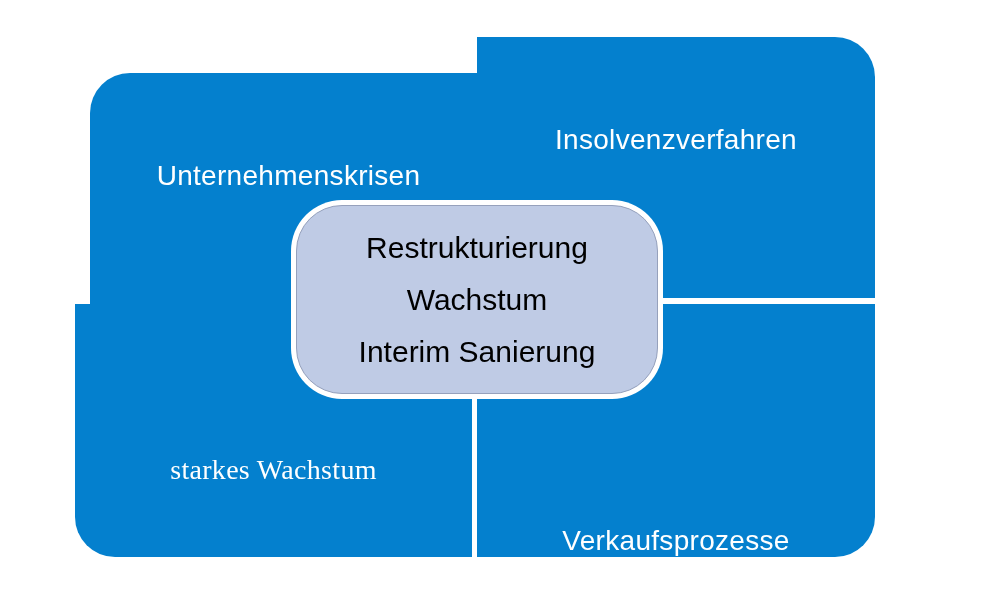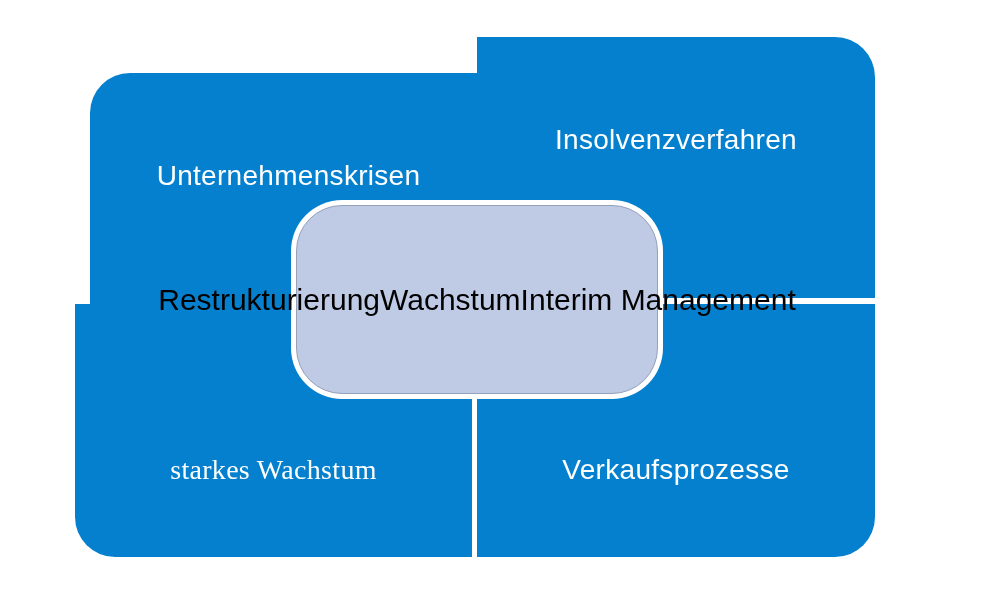--- a/index.html
+++ b/index.html
@@ -54,30 +54,32 @@
     width: 397px; height: 253px;
     border-radius: 0 0 0 40px;
     padding-top: 78px;
     font-family: Liberation Serif, serif;
   }
   .q-br {
     left: 477px; top: 304px;
     width: 398px; height: 253px;
     border-radius: 0 0 40px 0;
     padding-top: 78px;
+    align-items: flex-end;
   }
   .center-box {
     position: absolute;
     left: 296px; top: 205px;
     width: 362px; height: 189px;
     background: var(--center-fill);
     border: 1px solid var(--center-stroke);
     border-radius: 46px;
     box-shadow: 0 0 0 5px var(--center-ring);
     display: flex;
+    flex-direction: column;
     justify-content: center;
     align-items: center;
   }
   .center-line {
     color: var(--center-text);
     font-size: 30px;
     line-height: 52px;
     white-space: nowrap;
     text-align: center;
   }
@@ -99,16 +101,16 @@
     <span class="qlabel">starkes Wachstum</span>
   </div>
 
   <div class="quadrant q-br">
     <span class="qlabel">Verkaufsprozesse</span>
   </div>
 
   <div class="center-box">
     <div class="center-line">Restrukturierung</div>
     <div class="center-line">Wachstum</div>
-    <div class="center-line">Interim Management</div>
+    <div class="center-line">Interim Sanierung</div>
   </div>
 
 </div>
 
 </body></html>

